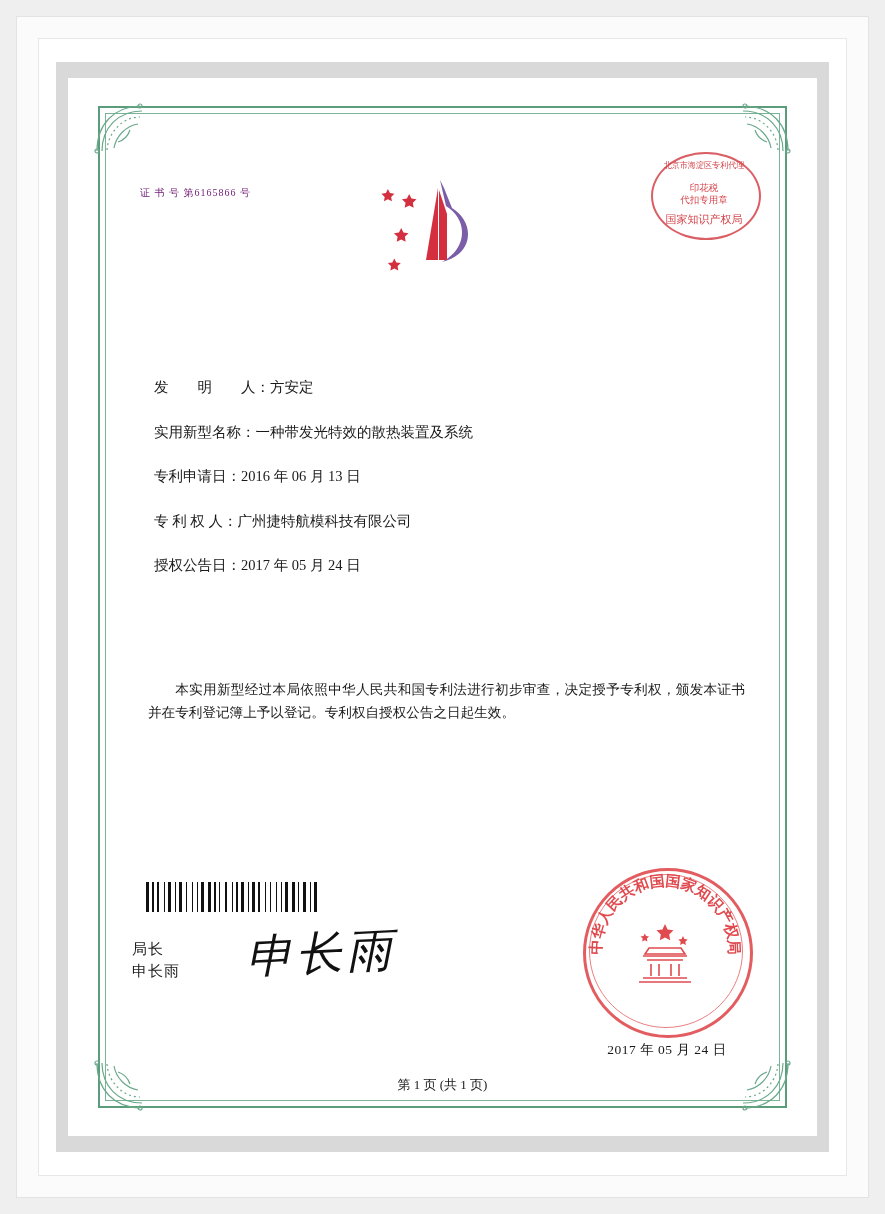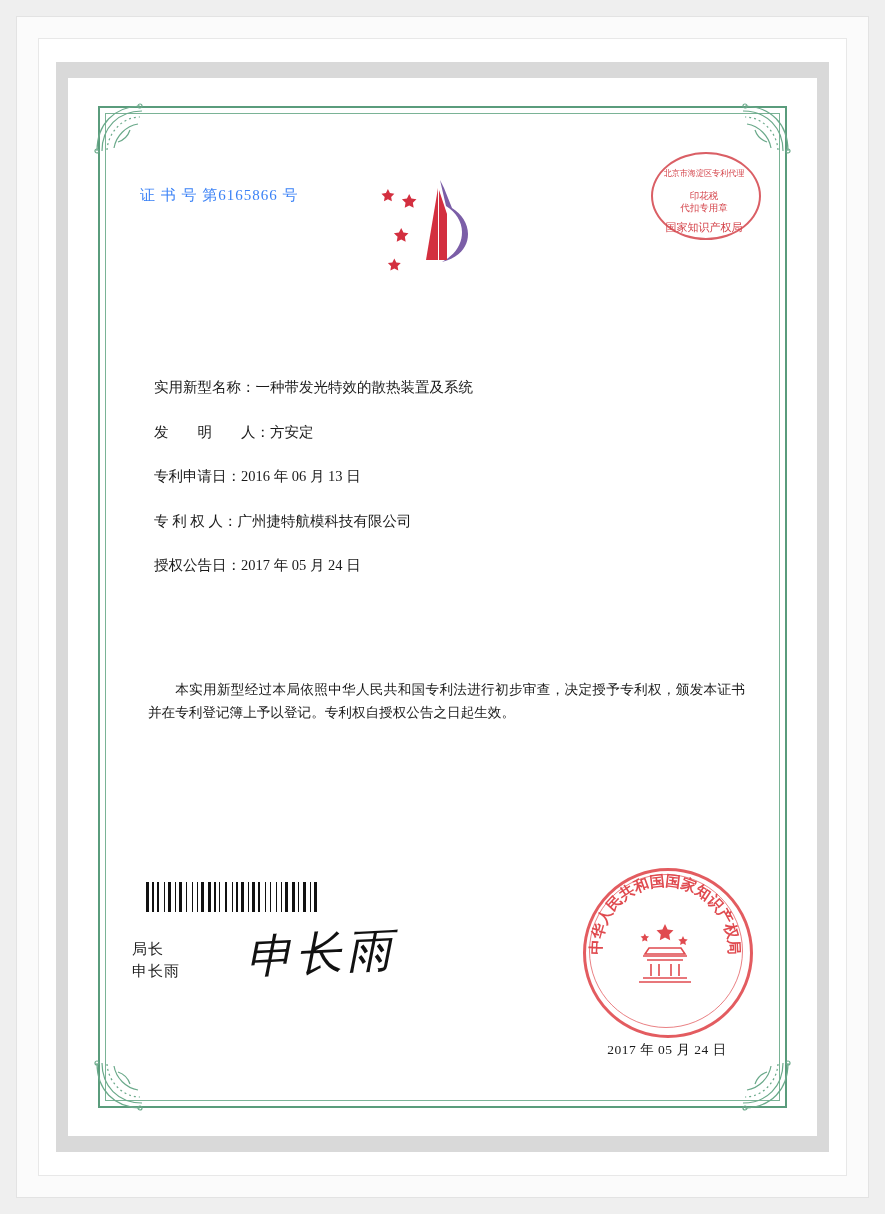--- a/index.html
+++ b/index.html
@@ -78,23 +78,23 @@
     left: 0; top: 0; right: 0; bottom: 0;
     padding: 60px 64px 20px 64px;
     box-sizing: border-box;
     color: #1d1d1d;
   }
 
   .cert-no {
     position: absolute;
     left: 72px;
     top: 108px;
-    font-size: 15px;
+    font-size: 10px;
     letter-spacing: 1px;
-    color: #3b82f6;
+    color: #701a75;
     font-family: "Liberation Serif", serif;
   }
 
   
   .logo {
     position: absolute;
     left: 50%;
     top: 96px;
     transform: translateX(-50%);
     width: 130px;
@@ -118,21 +118,20 @@
     border-radius: 50%;
     opacity: .85;
   }
   .stamp-small-txt {
     position: absolute;
     left: 0; top: 0; width: 106px; height: 84px;
     color: #d4434a;
     font-size: 8px;
     letter-spacing: 0;
     font-family: Liberation Serif, serif;
-    margin-top: 8px;
   }
   .stamp-small-arc {
     position: absolute;
     width: 106px;
     text-align: center;
     top: 8px;
     font-size: 8.5px;
     transform: scaleX(0.95);
   }
   .stamp-small-arc2 {
@@ -380,24 +379,24 @@
         <div class="stamp-small-txt">
           <div class="stamp-small-arc">北京市海淀区专利代理</div>
           <div class="stamp-small-mid">印花税<br>代扣专用章</div>
           <div class="stamp-small-arc2">国家知识产权局</div>
         </div>
       </div>
 
 
       <div class="fields">
         <div class="field-row">
+          <span class="field-label">发　　明　　人：</span><span class="field-value">方安定</span>
+        </div>
+        <div class="field-row">
           <span class="field-label">实用新型名称：</span><span class="field-value">一种带发光特效的散热装置及系统</span>
-        </div>
-        <div class="field-row">
-          <span class="field-label">发　　明　　人：</span><span class="field-value">方安定</span>
         </div>
         <div class="field-row">
           <span class="field-label">专利申请日：</span><span class="field-value">2016 年 06 月 13 日</span>
         </div>
         <div class="field-row">
           <span class="field-label">专  利  权  人：</span><span class="field-value">广州捷特航模科技有限公司</span>
         </div>
         <div class="field-row">
           <span class="field-label">授权公告日：</span><span class="field-value">2017 年 05 月 24 日</span>
         </div>
@@ -436,15 +435,16 @@
             <path d="M20 46 h36"></path>
             <path d="M24 50 v12 M32 50 v12 M44 50 v12 M52 50 v12"></path>
             <path d="M16 64 h44"></path>
             <path d="M12 68 h52"></path>
             <path d="M22 34 h32 l4 6 H18z"></path>
           </svg>
         </div>
       </div>
       <div class="stamp-date">2017 年 05 月 24 日</div>
 
+      <div class="page-foot">第 1 页 (共 1 页)</div>
     </div>
   </div>
 </div>
 
 </body></html>

